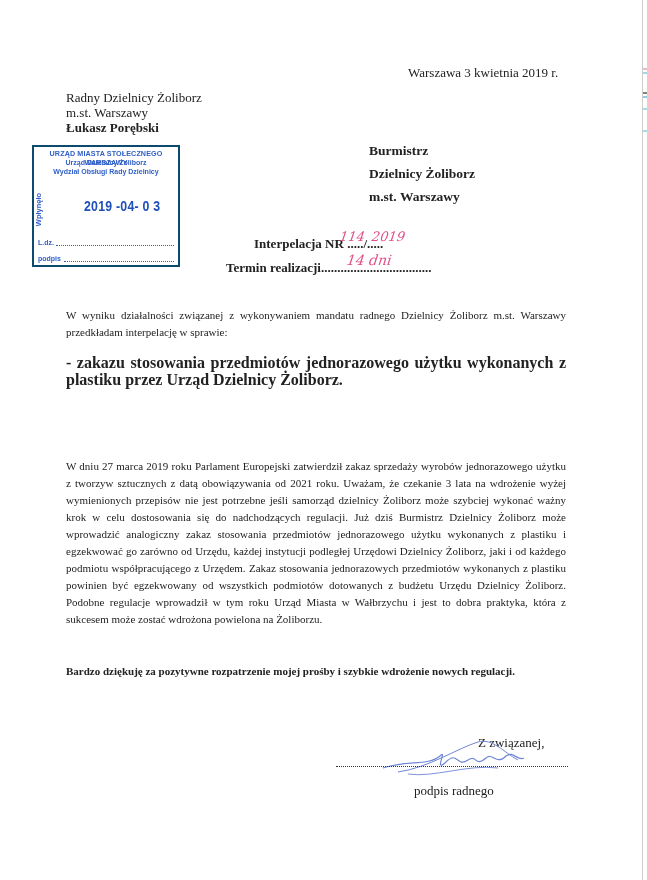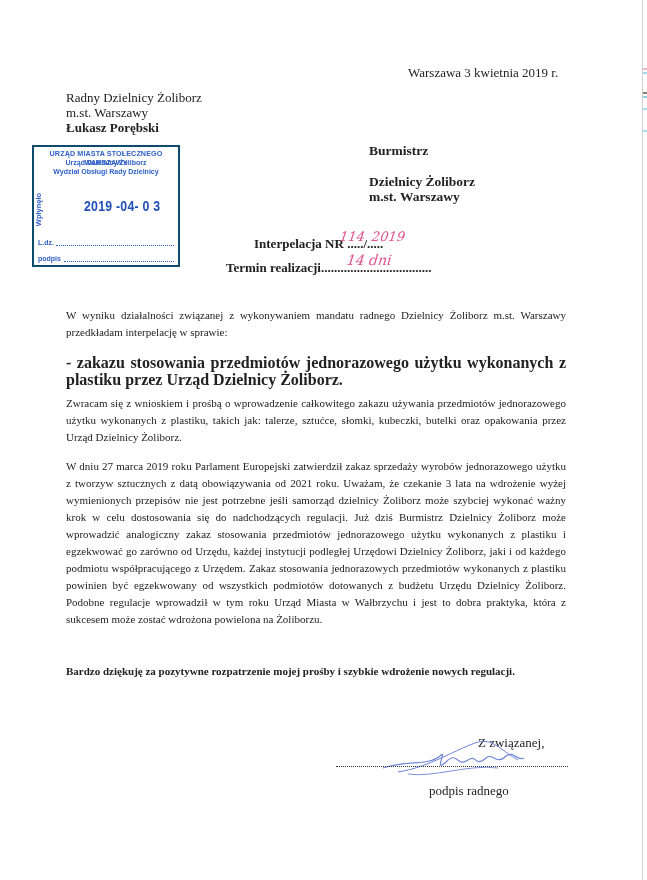--- a/index.html
+++ b/index.html
@@ -12,21 +12,21 @@
   .t { position: absolute; font-family: "Liberation Serif", serif; font-size: 13px; line-height: 16px; white-space: nowrap; }
   .b { font-weight: bold; text-align: right; }
 
   .date { left: 408px; top: 65px; }
   .sender1 { left: 66px; top: 90px; text-align: center; }
   .sender2 { left: 66px; top: 105px; }
   .sender3 { left: 66px; top: 120px; }
 
   .addr { left: 369px; font-size: 13.5px; font-weight: bold; }
   .addr1 { top: 143px; }
-  .addr2 { top: 174px; }
+  .addr2 { top: 166px; }
   .addr3 { top: 189px; }
 
   .stamp { position: absolute; left: 32px; top: 145px; width: 148px; height: 122px;
            border: 2px solid #0c4a6e; box-sizing: border-box; color: #2f5fc8;
            font-family: "Liberation Sans", sans-serif; }
   .stamp .l1 { position: absolute; left: 0; right: 0; top: 2px; text-align: center; font-size: 7.2px; font-weight: bold; letter-spacing: 0.1px; }
   .stamp .l2 { position: absolute; left: 0; right: 0; top: 12px; text-align: center; font-size: 7px; font-weight: bold; }
   .stamp .l3 { position: absolute; left: 0; right: 0; top: 21px; text-align: center; font-size: 7px; font-weight: bold; }
   .stamp .vert { position: absolute; left: -12px; top: 58px; font-size: 7.5px; font-weight: bold; transform: rotate(-90deg); transform-origin: center; }
   .stamp .sdate { position: absolute; left: 50px; top: 50px; font-size: 15px; font-weight: bold; color: #1f4fb8; letter-spacing: 0.3px; transform: scaleX(0.82); transform-origin: left; }
@@ -44,21 +44,21 @@
 
   .para { position: absolute; left: 66px; width: 500px; font-family: "Liberation Serif", serif; font-size: 11px; line-height: 17px; text-align: justify; }
   .p1 { top: 307px; }
   .p2 { top: 354px; font-weight: bold; font-size: 16px; }
   .p3 { top: 395px; }
   .p4 { top: 458px; }
   .p5 { top: 663px; font-weight: bold; }
 
   .closing { left: 478px; top: 735px; }
   .sigline { position: absolute; left: 336px; top: 766px; width: 232px; border-bottom: 1px dotted #333; }
-  .siglabel { left: 414px; top: 783px; margin-left: 15px; }
+  .siglabel { left: 414px; top: 783px; }
   .signature { position: absolute; left: 378px; top: 738px; width: 150px; height: 42px; }
 </style>
 </head>
 <body>
 
 <div class="page">
 
   <div class="t date">Warszawa  3  kwietnia 2019 r.</div>
 
   <div class="t sender1">Radny Dzielnicy Żoliborz</div>
@@ -82,21 +82,20 @@
   </div>
 
   <div class="t interp">Interpelacja NR ...../.....</div>
   <div class="hand hand1">114</div>
   <div class="hand hand2">2019</div>
   <div class="t termin">Termin realizacji..................................</div>
   <div class="hand hand3">14 dni</div>
 
   <div class="para p1">W wyniku działalności związanej z wykonywaniem mandatu radnego Dzielnicy Żoliborz m.st. Warszawy przedkładam interpelację w sprawie:</div>
   <div class="para p2"> - zakazu stosowania przedmiotów jednorazowego użytku wykonanych z plastiku przez Urząd Dzielnicy Żoliborz.</div>
-  <div class="para p3">Zwracam się z wnioskiem i prośbą o wprowadzenie całkowitego zakazu używania przedmiotów jednorazowego użytku wykonanych z plastiku, takich jak: talerze, sztućce, słomki, kubeczki, butelki oraz opakowania przez Urząd Dzielnicy Żoliborz.</div>
   <div class="para p4">W dniu 27 marca 2019 roku Parlament Europejski zatwierdził zakaz sprzedaży wyrobów jednorazowego użytku z tworzyw sztucznych z datą obowiązywania od 2021 roku. Uważam, że czekanie 3 lata na wdrożenie wyżej wymienionych przepisów nie jest potrzebne jeśli samorząd dzielnicy Żoliborz może szybciej wykonać ważny krok w celu dostosowania się do nadchodzących regulacji. Już dziś Burmistrz Dzielnicy Żoliborz może wprowadzić analogiczny zakaz stosowania przedmiotów jednorazowego użytku wykonanych z plastiku i egzekwować go zarówno od Urzędu, każdej instytucji podległej Urzędowi Dzielnicy Żoliborz, jaki i od każdego podmiotu współpracującego z Urzędem. Zakaz stosowania jednorazowych przedmiotów wykonanych z plastiku powinien być egzekwowany od wszystkich podmiotów dotowanych z budżetu Urzędu Dzielnicy Żoliborz. Podobne regulacje wprowadził w tym roku Urząd Miasta w Wałbrzychu i jest to dobra praktyka, która z sukcesem może zostać wdrożona powielona na Żoliborzu.</div>
   <div class="para p5">Bardzo dziękuję za pozytywne rozpatrzenie mojej prośby i szybkie wdrożenie nowych regulacji.</div>
 
   <div class="t closing">Z związanej,</div>
   <svg class="signature" viewBox="0 0 150 42">
     <path d="M5 30 C 30 22, 50 28, 62 18 C 70 10, 55 36, 68 24 C 80 12, 78 30, 90 22 C 100 16, 96 30, 108 20 C 115 14, 118 28, 128 18 C 135 12, 140 24, 146 20" fill="none" stroke="#6f86d6" stroke-width="1.2"></path>
     <path d="M20 34 C 50 30, 80 10, 100 4 C 115 0, 125 14, 140 22" fill="none" stroke="#6f86d6" stroke-width="1"></path>
     <path d="M30 36 C 55 40, 90 26, 120 30" fill="none" stroke="#6f86d6" stroke-width="0.9"></path>
   </svg>
   <div class="sigline"></div>

